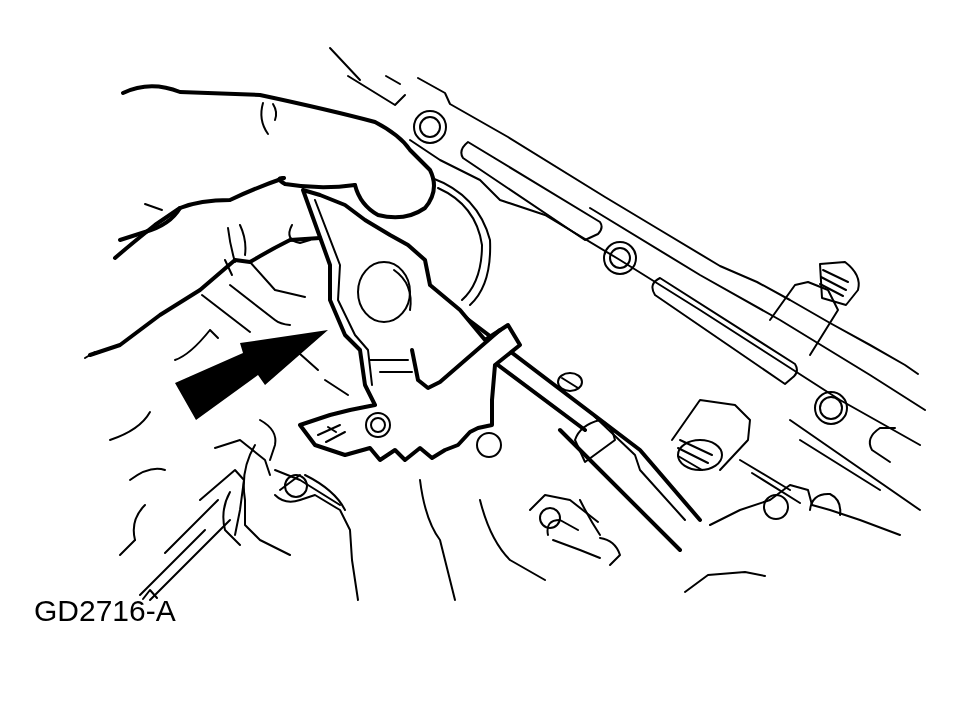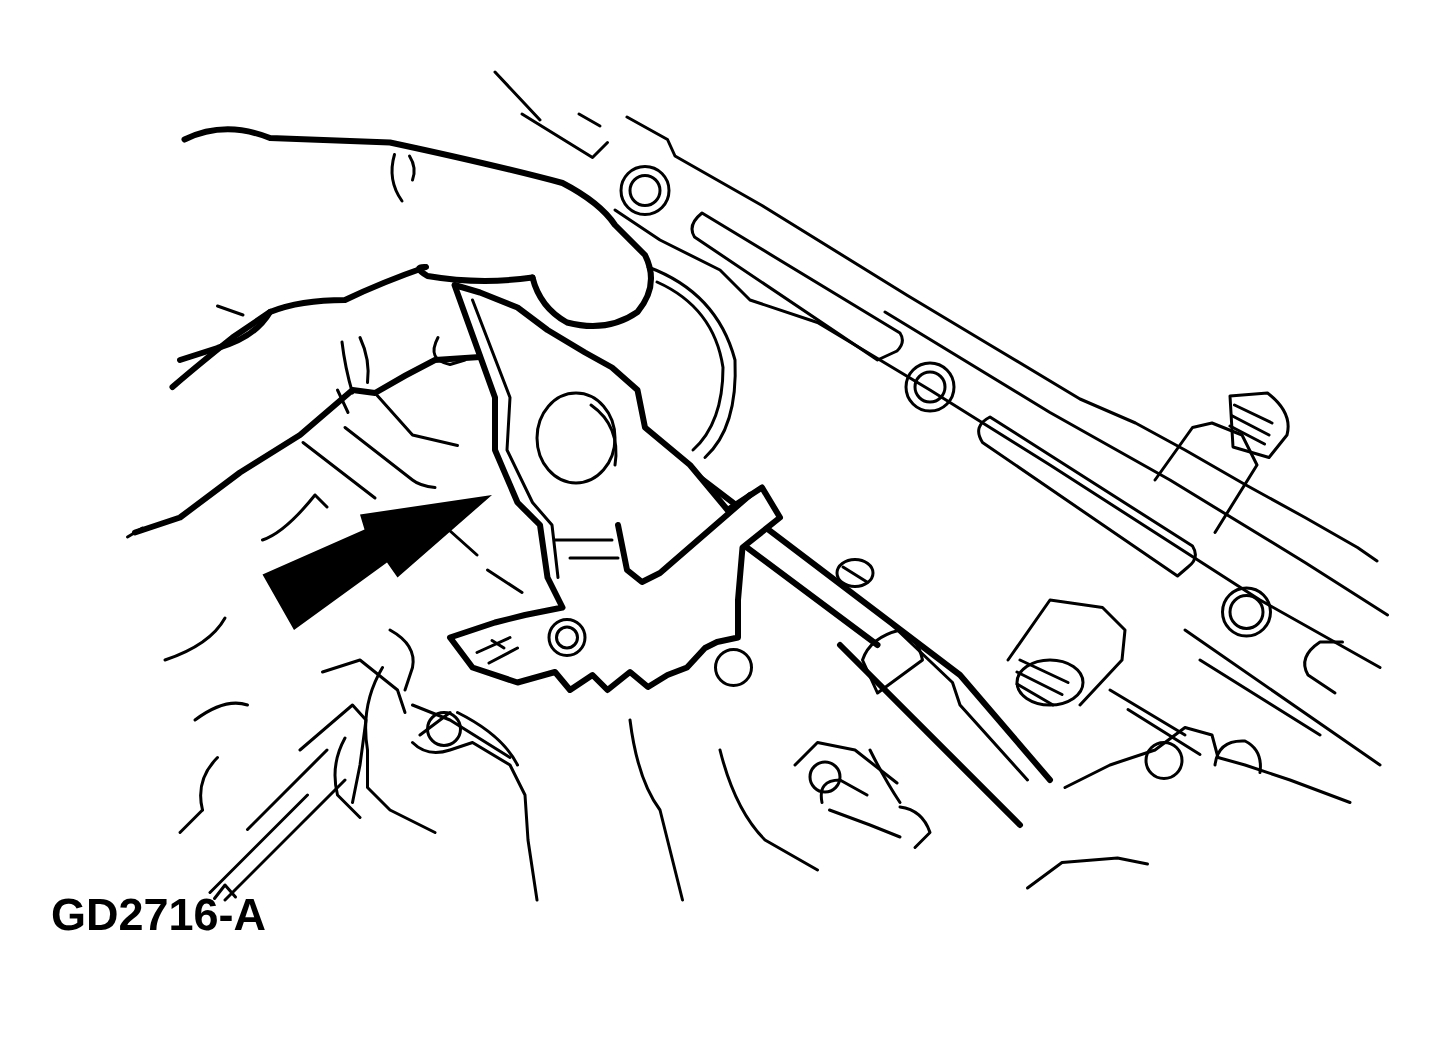--- a/index.html
+++ b/index.html
@@ -2,21 +2,21 @@
 <html><head>
 <meta charset="utf-8">
 <style>
   html, body { margin: 0; padding: 0; background: #ffffff; }
   body { width: 962px; height: 702px; overflow: hidden; position: relative; font-family: "Liberation Sans", sans-serif; }
   #figure { position: absolute; left: 0; top: 0; width: 962px; height: 702px; }
   .thin { fill: none; stroke: #000; stroke-width: 2; stroke-linejoin: round; stroke-linecap: round; }
   .thick { fill: none; stroke: #000; stroke-width: 4; stroke-linejoin: round; stroke-linecap: round; }
   .solid { fill: #000; stroke: none; }
   .whitefill { fill: #fff; }
-  #fig-label { position: absolute; left: 34px; top: 596px; font-size: 30px; color: #000; letter-spacing: 0px; line-height: 1; font-weight: bold; }
+  #fig-label { position: absolute; left: 34px; top: 596px; font-size: 30px; color: #000; letter-spacing: 0px; line-height: 1; }
 </style>
 </head>
 <body>
 
 <svg id="figure" viewBox="0 0 962 702" xmlns="http://www.w3.org/2000/svg">
 
   <g>
 
     <path class="thin" d="M418,78 L445,93 L450,104 L508,137 L605,197 L660,230 L720,266 L757,282 L790,300 L830,323 L870,345 L905,365 L918,374"></path>
 

